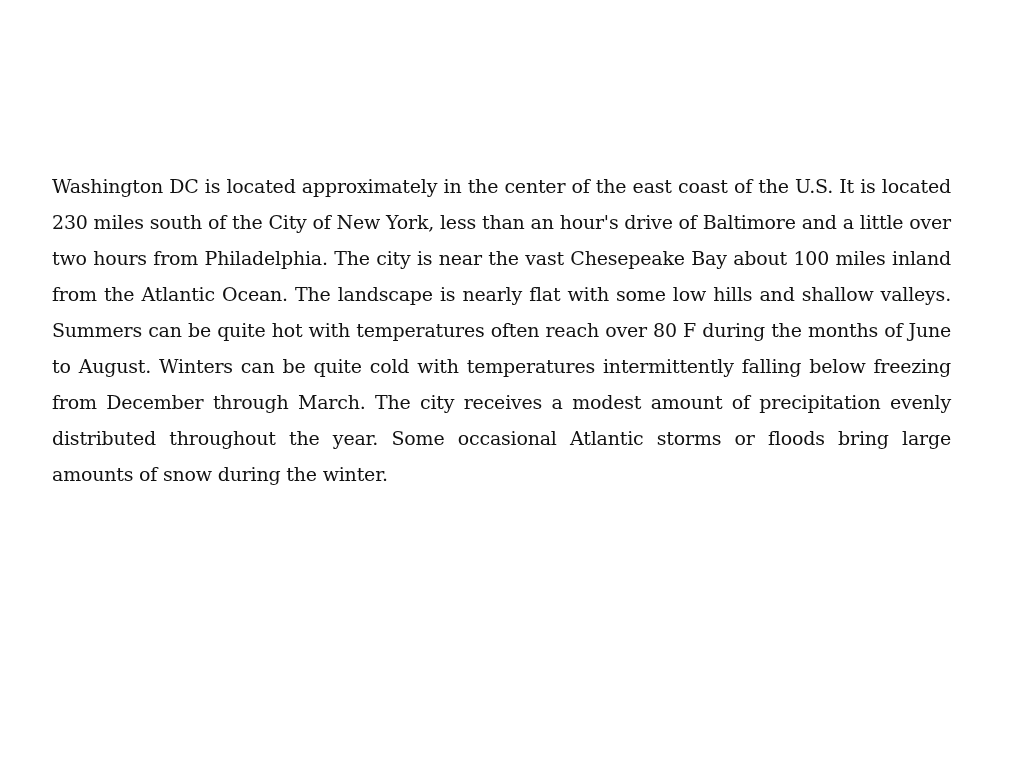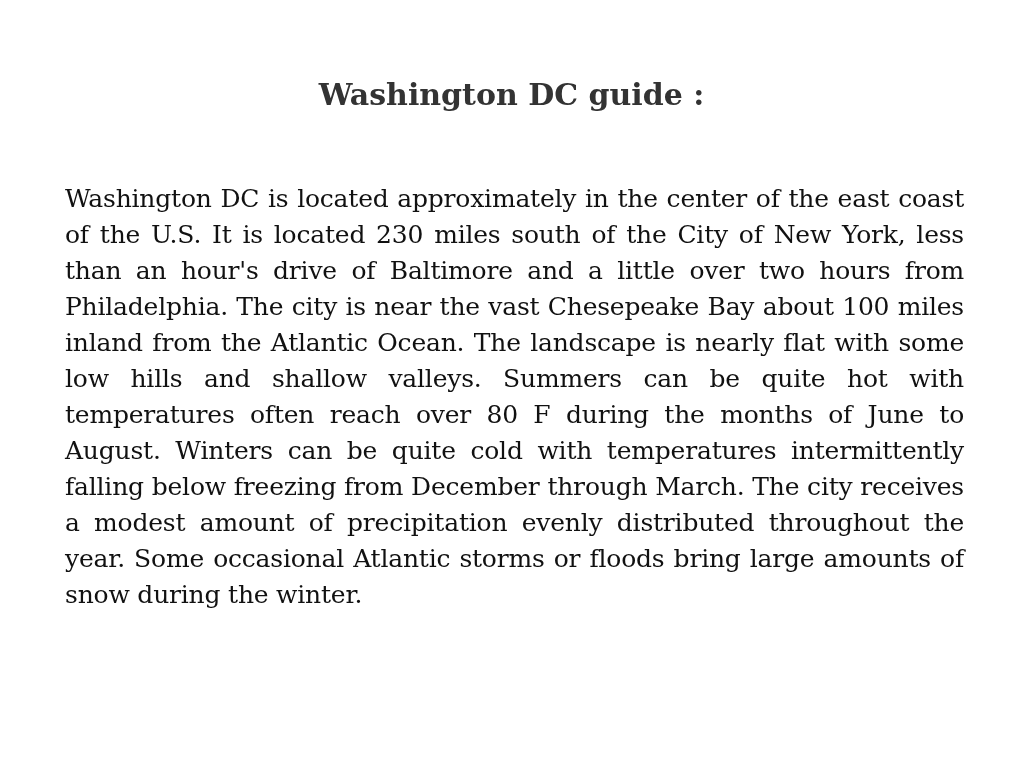--- a/index.html
+++ b/index.html
@@ -33,27 +33,26 @@
       line-height: 44px;
       color: #333333;
       margin: 0;
     }
     .body-text {
       position: absolute;
       left: 52px;
       top: 168px;
       width: 899px;
       font-family: "DejaVu Serif", "Liberation Serif", serif;
-      font-size: 25px;
+      font-size: 19px;
       line-height: 36px;
       color: #111111;
       text-align: justify;
-      margin: 13px;
+      margin: 0;
       letter-spacing: -0.2px;
     }
   </style>
 </head>
 <body>
 
 <div class="slide">
-  <h1 class="title">Washington DC guide :</h1>
   <p class="body-text">Washington DC is located approximately in the center of the east coast of the U.S. It is located 230 miles south of the City of New York, less than an hour's drive of Baltimore and a little over two hours from Philadelphia. The city is near the vast Chesepeake Bay about 100 miles inland from the Atlantic Ocean. The landscape is nearly flat with some low hills and shallow valleys. Summers can be quite hot with temperatures often reach over 80 F during the months of June to August. Winters can be quite cold with temperatures intermittently falling below freezing from December through March. The city receives a modest amount of precipitation evenly distributed throughout the year. Some occasional Atlantic storms or floods bring large amounts of snow during the winter.</p>
 </div>
 
 </body></html>

